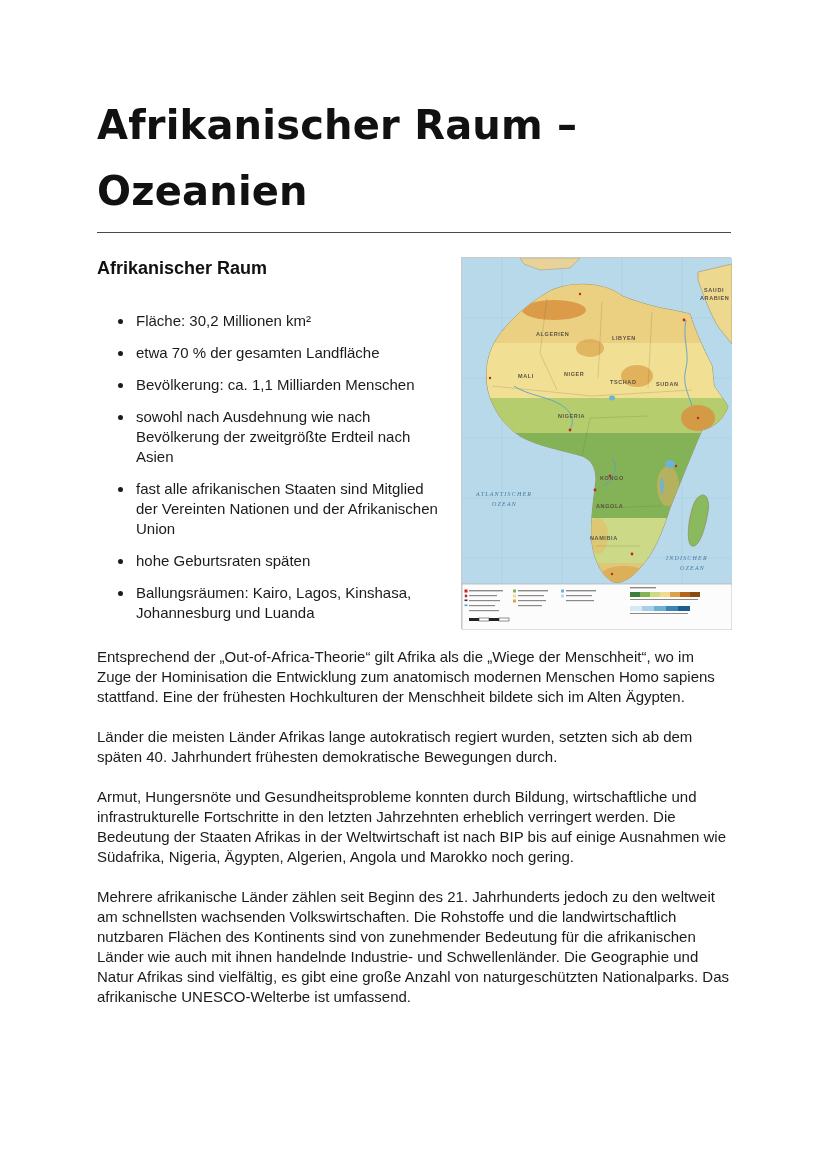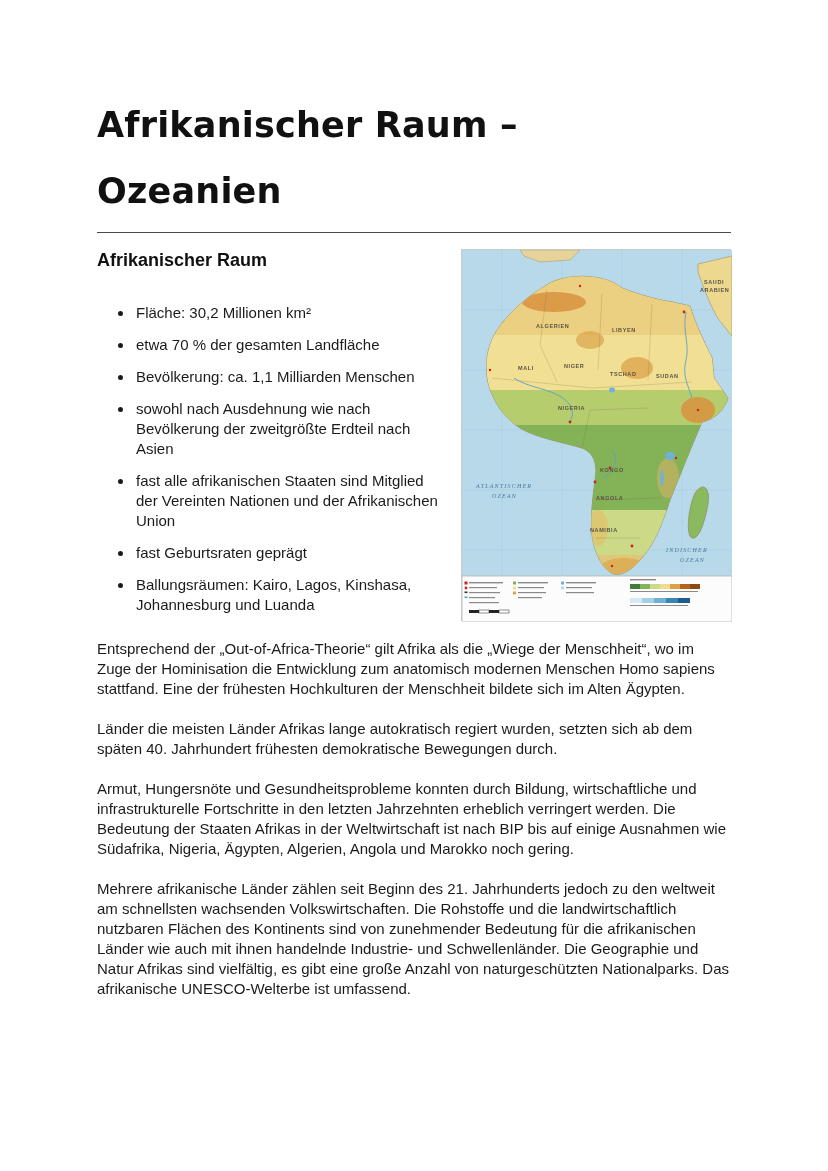--- a/index.html
+++ b/index.html
@@ -11,21 +11,21 @@
     font-family: "Liberation Sans", sans-serif;
     color: #1b1b1b;
     padding: 92px 97px 0 97px;
     overflow: hidden;
     position: relative;
   }
   h1.doc-title {
     margin: 0;
     font-family: "DejaVu Sans", sans-serif;
     font-weight: 700;
-    font-size: 35px;
+    font-size: 40px;
     line-height: 66px;
     color: #111111;
     letter-spacing: 0.2px;
   }
   hr.title-rule {
     border: 0;
     border-top: 1.5px solid #4a4a4a;
     margin: 8px 0 0 0;
   }
   .body-flow {
@@ -40,21 +40,21 @@
     margin: 0 0 16px 14px;
     padding: 0;
     border: 1px solid #c9c9c9;
     background: #b7d9ea;
   }
   figure.map-figure svg { display: block; }
   h2.section-heading {
     font-size: 18px;
     line-height: 22px;
     font-weight: 700;
-    margin: 16px 0 0 0;
+    margin: 24px 0 0 0;
     color: #111111;
   }
   ul.bullet-list {
     margin: 32px 0 24px 0;
     padding-left: 37px;
   }
   ul.bullet-list li {
     margin: 12px 0 7px 0;
     padding-left: 2px;
   }
@@ -255,21 +255,21 @@
     </figure>
 
     <h2 class="section-heading">Afrikanischer Raum</h2>
 
     <ul class="bullet-list">
         <li>Fläche: 30,2 Millionen km²</li>
         <li>etwa 70 % der gesamten Landfläche</li>
         <li>Bevölkerung: ca. 1,1 Milliarden Menschen</li>
         <li>sowohl nach Ausdehnung wie nach Bevölkerung der zweitgrößte Erdteil nach Asien</li>
         <li>fast alle afrikanischen Staaten sind Mitglied der Vereinten Nationen und der Afrikanischen Union</li>
-        <li>fast Geburtsraten geprägt</li>
+        <li>hohe Geburtsraten späten</li>
         <li>Ballungsräumen: Kairo, Lagos, Kinshasa, Johannesburg und Luanda</li>
       </ul>
 
     <div class="paragraphs">
         <p><span>Entsprechend der </span><b>„Out-of-Africa-Theorie“</b><span> gilt Afrika als die </span><b>„Wiege der Menschheit“,</b><span> wo im Zuge der Hominisation die Entwicklung zum anatomisch modernen Menschen Homo sapiens stattfand. Eine der frühesten Hochkulturen der Menschheit bildete sich im Alten Ägypten.</span></p>
         <p><span>Länder die meisten Länder Afrikas </span><b>lange autokratisch</b><span> regiert wurden, setzten sich ab dem späten </span><b>40. Jahrhundert</b><span> frühesten </span><b>demokratische Bewegungen</b><span> durch.</span></p>
         <p><span>Armut, Hungersnöte und Gesundheitsprobleme konnten durch Bildung, wirtschaftliche und infrastrukturelle Fortschritte in den letzten Jahrzehnten erheblich verringert werden. Die </span><b>Bedeutung der Staaten</b><span> Afrikas </span><b>in</b><span> der </span><b>Weltwirtschaft</b><span> ist nach BIP bis auf einige Ausnahmen wie Südafrika, Nigeria, Ägypten, Algerien, Angola und Marokko </span><b>noch gering</b><span>.</span></p>
         <p><span>Mehrere </span><b>afrikanische Länder</b><span> zählen seit Beginn des 21. Jahrhunderts jedoch zu den weltweit am </span><b>schnellsten wachsenden Volkswirtschaften</b><span>. Die </span><b>Rohstoffe</b><span> und die </span><b>landwirtschaftlich</b><span> nutzbaren </span><b>Flächen</b><span> des Kontinents sind von </span><b>zunehmender Bedeutung</b><span> für die afrikanischen Länder wie auch mit ihnen handelnde Industrie- und Schwellenländer. Die </span><b>Geographie</b><span> und </span><b>Natur</b><span> Afrikas sind </span><b>vielfältig</b><span>, es gibt eine große Anzahl von naturgeschützten Nationalparks. Das afrikanische </span><b>UNESCO-Welterbe</b><span> ist umfassend.</span></p>
       </div>
 

